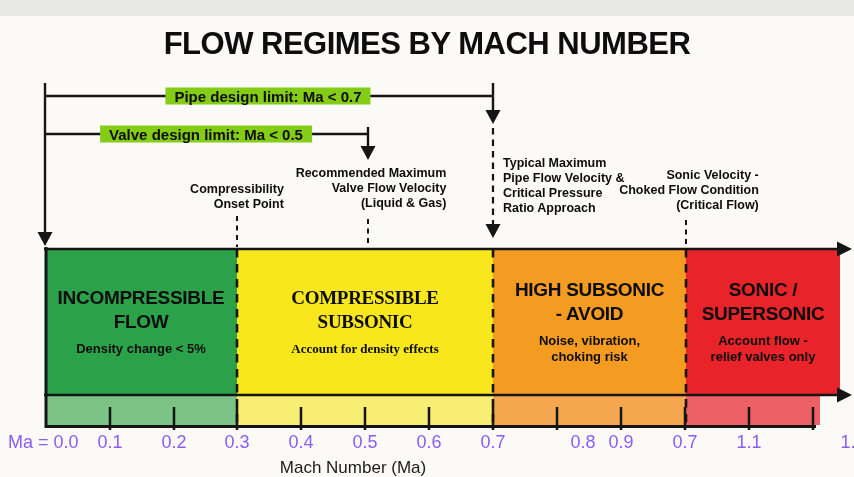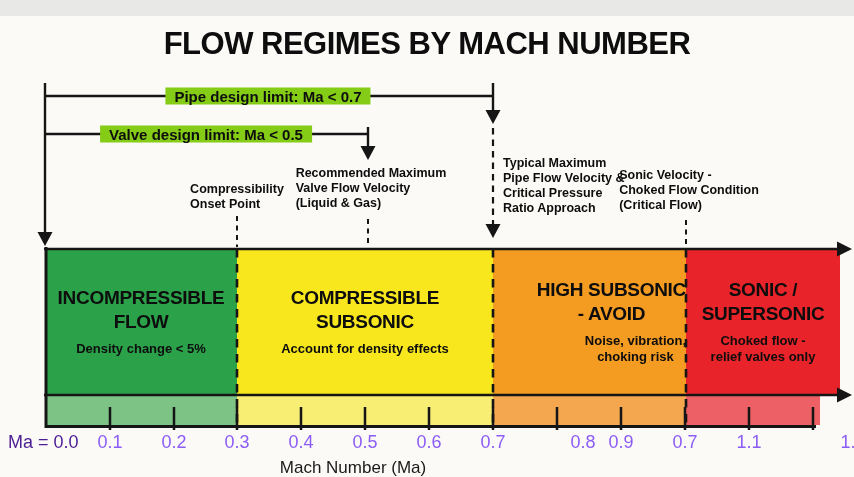--- a/index.html
+++ b/index.html
@@ -12,48 +12,48 @@
   
   .title{
     position:absolute;left:0;top:10px;width:854px;text-align:center;
     font-size:31px;font-weight:bold;letter-spacing:-0.5px;color:#0d0d0d;
   }
   
   .band,.lightband{position:absolute;}
   .band{top:233px;height:145px;display:flex;flex-direction:column;justify-content:center;align-items:center;text-align:center;}
   .lightband{top:380px;height:29px;}
   .b0{left:45px;width:192px;background:#2ba24a;}
-  .b1{left:237px;width:256px;background:#f8e71d;}
-  .b2{left:493px;width:193px;background:#f49b22;align-items:flex-end;}
+  .b1{left:237px;width:256px;background:#f8e71d;font-family:Liberation Serif, serif;}
+  .b2{left:493px;width:193px;background:#f49b22;}
   .b3{left:686px;width:154px;background:#e82329;}
   .l0{left:45px;width:192px;background:#7dc386;}
   .l1{left:237px;width:256px;background:#f8ee73;}
   .l2{left:493px;width:193px;background:#f5a750;}
   .l3{left:686px;width:134px;background:#ec6066;}
   .band-title{font-size:19px;font-weight:bold;line-height:24px;letter-spacing:-0.3px;color:#0d0d0d;}
   .band-sub{font-size:13px;font-weight:bold;line-height:16px;margin-top:7px;color:#0d0d0d;}
   
   svg.lines{position:absolute;left:0;top:0;z-index:3;pointer-events:none;}
   
   .bracket-label{
     position:absolute;z-index:4;transform:translate(-50%,-50%);
     background:#84cc16;padding:0 9px;font-size:15px;font-weight:bold;white-space:nowrap;color:#0d0d0d;
   }
   
   .ann{
     position:absolute;z-index:4;font-size:12.5px;font-weight:bold;line-height:15px;color:#0d0d0d;
   }
-  .ann.center{transform:translateX(-50%);text-align:left;}
+  .ann.center{transform:translateX(-50%);text-align:right;}
   .ann.left{text-align:left;}
   
   .axis-label{
     position:absolute;z-index:4;top:416px;font-size:18px;color:#8b5cf6;
     transform:translateX(-50%);white-space:nowrap;
   }
-  .ma-label{position:absolute;z-index:4;top:416px;left:8px;font-size:18px;color:#4c1d95;white-space:nowrap;}
+  .ma-label{position:absolute;z-index:4;top:416px;left:8px;font-size:18px;color:#8b5cf6;white-space:nowrap;}
   .axis-caption{
     position:absolute;z-index:4;top:442px;left:0;width:706px;text-align:center;
     font-size:17px;color:#1a1a1a;
   }
 </style>
 </head>
 <body>
 
 <div class="canvas">
 
@@ -71,21 +71,21 @@
   </div>
   <div class="band b2">
     <div class="band-title pre">HIGH SUBSONIC
 - AVOID</div>
     <div class="band-sub pre">Noise, vibration,
 choking risk</div>
   </div>
   <div class="band b3">
     <div class="band-title pre">SONIC /
 SUPERSONIC</div>
-    <div class="band-sub pre">Choked flow -
+    <div class="band-sub pre">Account flow -
 relief valves only</div>
   </div>
 
   <div class="lightband l0"></div>
   <div class="lightband l1"></div>
   <div class="lightband l2"></div>
   <div class="lightband l3"></div>
 
   <svg class="lines" width="854" height="477" viewBox="0 0 854 477">
     <g stroke="#151515" fill="none">

